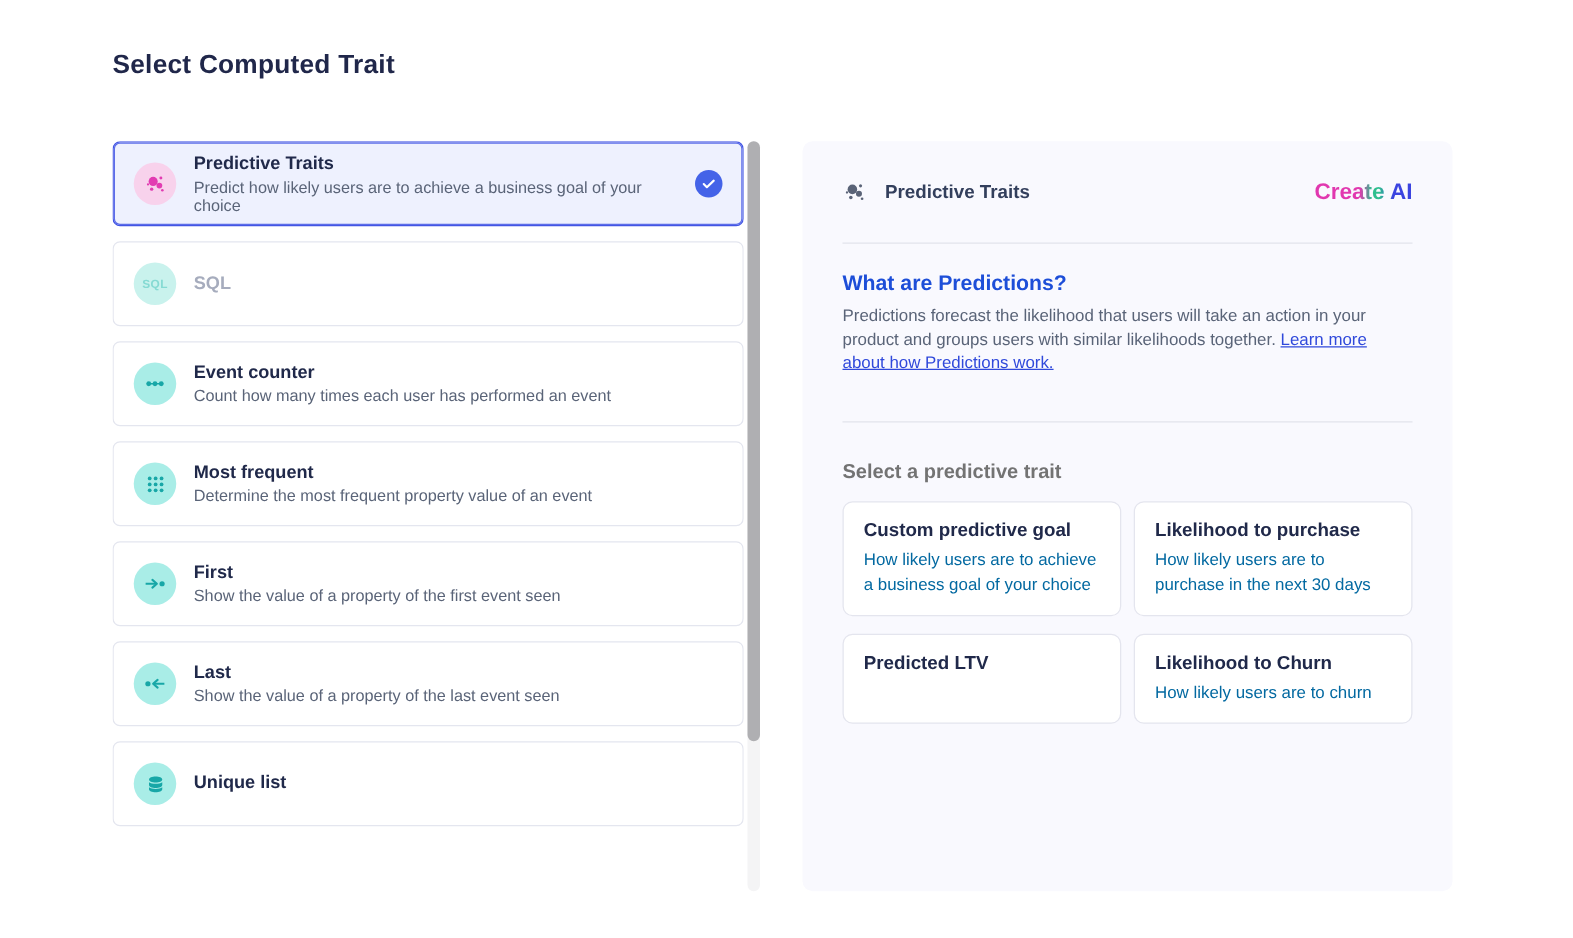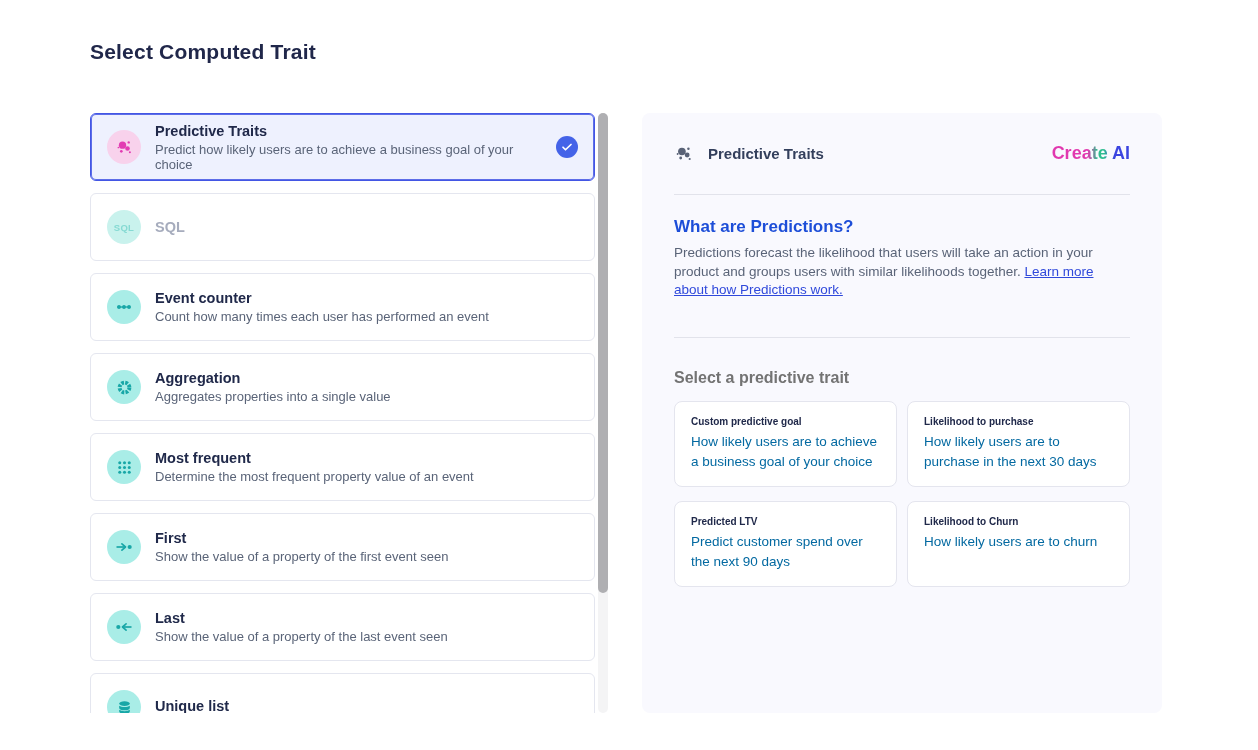--- a/index.html
+++ b/index.html
@@ -72,21 +72,21 @@
   .about-body { margin-top:7px; font-size:13.5px; line-height:18.5px; color:#5A6478; max-width:456px; }
   .about-link { color:#3049DB; text-decoration:underline; cursor:pointer; }
   .picker-heading { margin-top:31px; font-size:16px; font-weight:700; color:#737373; }
   .picker-grid {
     margin-top:14px; display:grid; grid-template-columns:1fr 1fr; gap:14px 10px;
   }
   .picker-card {
     background:#ffffff; border:1px solid #E4E5EE; border-radius:8px;
     padding:14px 16px; cursor:pointer;
   }
-  .picker-card-title { font-size:10px; font-weight:700; color:#20294A; }
+  .picker-card-title { font-size:15px; font-weight:700; color:#20294A; }
   .picker-card-desc { margin-top:5px; font-size:13.5px; line-height:20px; color:#0369a1; }
 </style>
 </head>
 <body>
 
 <h1 class="page-title" data-name="page-title">Select Computed Trait</h1>
 
 <div class="trait-list" data-name="computed-trait-list">
 
     <div class="trait-item selected" data-name="trait-list-item">
@@ -132,32 +132,20 @@
           <circle cx="18" cy="12" r="2.3" fill="currentColor"></circle>
         </svg>
       </span>
       <span class="trait-text" data-name="trait-item-text">
         <span class="trait-title" data-name="trait-item-title">Event counter</span>
         <span class="trait-desc" data-name="trait-item-description">Count how many times each user has performed an event</span>
       </span>
 
     </div>
 
-    <div class="trait-item" data-name="trait-list-item">
-      <span class="trait-icon" data-name="aggregation-gear-icon">
-        <svg viewBox="0 0 24 24" width="19" height="19">
-          <circle cx="12" cy="12" r="6.2" fill="none" stroke="currentColor" stroke-width="5" stroke-dasharray="3.3 1.6"></circle>
-        </svg>
-      </span>
-      <span class="trait-text" data-name="trait-item-text">
-        <span class="trait-title" data-name="trait-item-title">Aggregation</span>
-        <span class="trait-desc" data-name="trait-item-description">Aggregates properties into a single value</span>
-      </span>
-
-    </div>
 
     <div class="trait-item" data-name="trait-list-item">
       <span class="trait-icon" data-name="grid-dots-icon">
         <svg viewBox="0 0 24 24" width="19" height="19">
           <g fill="currentColor">
             <circle cx="6" cy="6" r="1.9"></circle>
             <circle cx="12" cy="6" r="1.9"></circle>
             <circle cx="18" cy="6" r="1.9"></circle>
             <circle cx="6" cy="12" r="1.9"></circle>
             <circle cx="12" cy="12" r="1.9"></circle>
@@ -261,21 +249,20 @@
         <div class="picker-card-desc" data-name="predictive-trait-card-description">How likely users are to achieve a business goal of your choice</div>
       </div>
 
       <div class="picker-card" data-name="predictive-trait-card">
         <div class="picker-card-title" data-name="predictive-trait-card-title">Likelihood to purchase</div>
         <div class="picker-card-desc" data-name="predictive-trait-card-description">How likely users are to purchase in the next 30 days</div>
       </div>
 
       <div class="picker-card" data-name="predictive-trait-card">
         <div class="picker-card-title" data-name="predictive-trait-card-title">Predicted LTV</div>
-        <div class="picker-card-desc" data-name="predictive-trait-card-description">Predict customer spend over the next 90 days</div>
       </div>
 
       <div class="picker-card" data-name="predictive-trait-card">
         <div class="picker-card-title" data-name="predictive-trait-card-title">Likelihood to Churn</div>
         <div class="picker-card-desc" data-name="predictive-trait-card-description">How likely users are to churn</div>
       </div>
 
   </div>
 </div>
 

